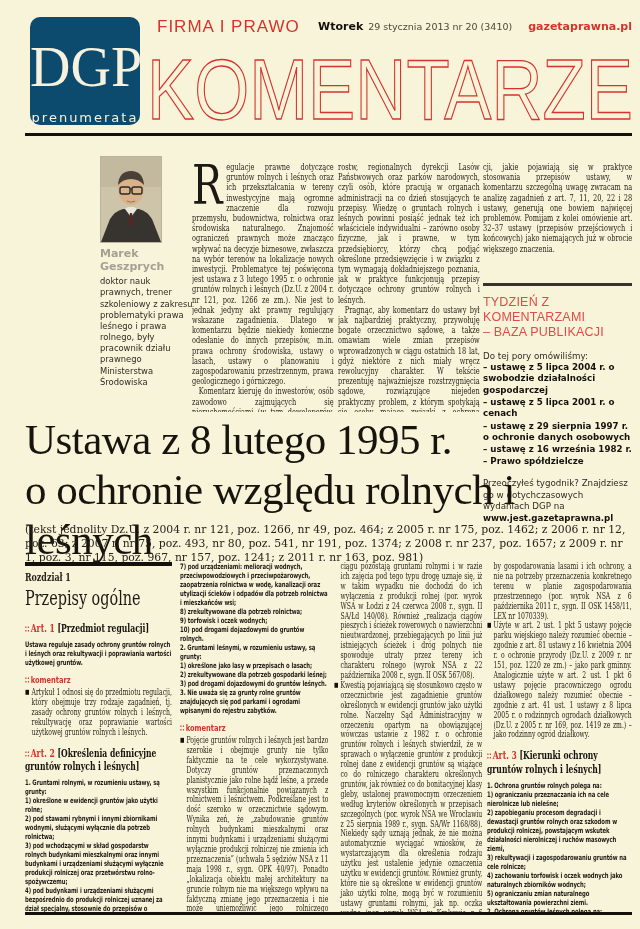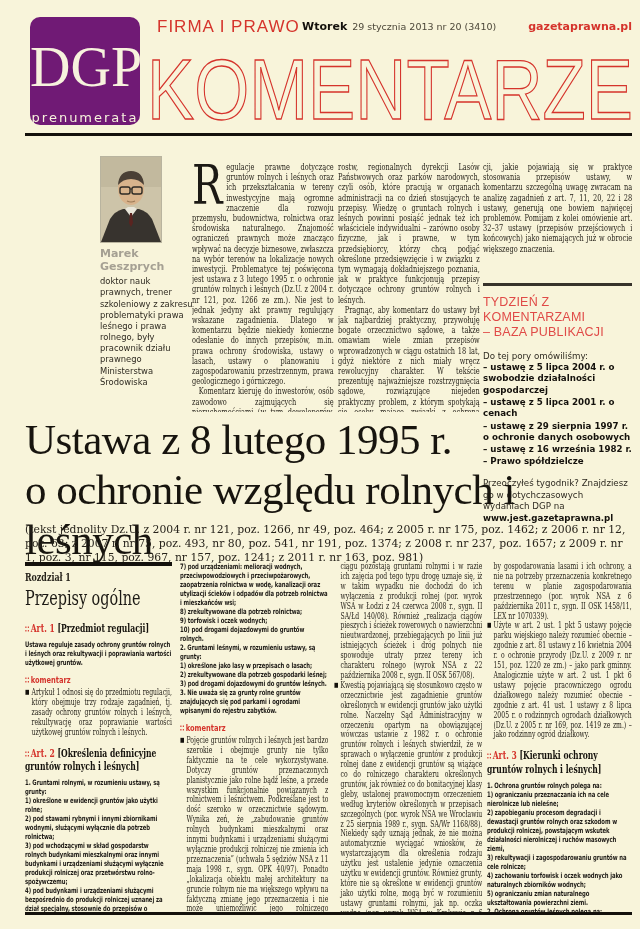--- a/index.html
+++ b/index.html
@@ -1,26 +1,26 @@
 <!DOCTYPE html>
 <html lang="pl"><head>
 <meta charset="utf-8">
 <style>
   html,body{margin:0;padding:0;}
   .page{position:relative;width:640px;height:929px;background:#f8f4da;overflow:hidden;
         font-family:"DejaVu Serif",serif;color:#27231b;}
   
-  .logo{position:absolute;left:30px;top:17px;width:110px;height:108px;background:#701a75;border-radius:10px;}
+  .logo{position:absolute;left:30px;top:17px;width:110px;height:108px;background:#0c4a6e;border-radius:10px;}
   .logo-main{font-family:"Liberation Serif",serif;font-size:56px;line-height:1;color:#f7f2dd;text-align:center;margin-top:22px;}
   .logo-sub{font-family:"DejaVu Sans",sans-serif;font-size:13px;color:#f7f2dd;text-align:center;letter-spacing:2px;margin-top:15px;}
   .section-label{position:absolute;left:157px;top:17px;color:#d5342c;font-family:"Liberation Sans",sans-serif;
                  font-size:17px;letter-spacing:1px;font-weight:400;}
   .dateline{position:absolute;top:20px;right:8px;font-family:"DejaVu Sans",sans-serif;font-size:9.5px;color:#4c4739;}
   .dateline .wd{font-weight:bold;color:#14110c;font-size:11px;margin-right:5px;}
-  .dateline .site{color:#d5342c;font-size:11px;margin-left:32px;font-weight:bold;}
+  .dateline .site{color:#d5342c;font-size:11px;margin-left:16px;font-weight:bold;}
   .masthead{position:absolute;left:146px;top:37px;}
   .header-rule{position:absolute;left:25px;top:133px;width:607px;height:3px;background:#14110c;}
   
   .author{position:absolute;left:100px;top:156px;width:95px;font-family:"DejaVu Sans",sans-serif;}
   .author-photo{width:60px;height:85px;display:block;border:1px solid #b9b49f;}
   .author-name{margin-top:5px;font-weight:bold;font-size:11px;line-height:1.15;color:#a5a093;}
   .author-bio{margin-top:3px;font-size:8.4px;line-height:1.33;color:#2e2a21;}
   .scalewrap{transform-origin:0 0;}
   .intro-col{position:absolute;top:162px;overflow:hidden;}
   .intro-col .inner{font-size:8.8px;line-height:10.2px;text-align:justify;color:#27231b;}

